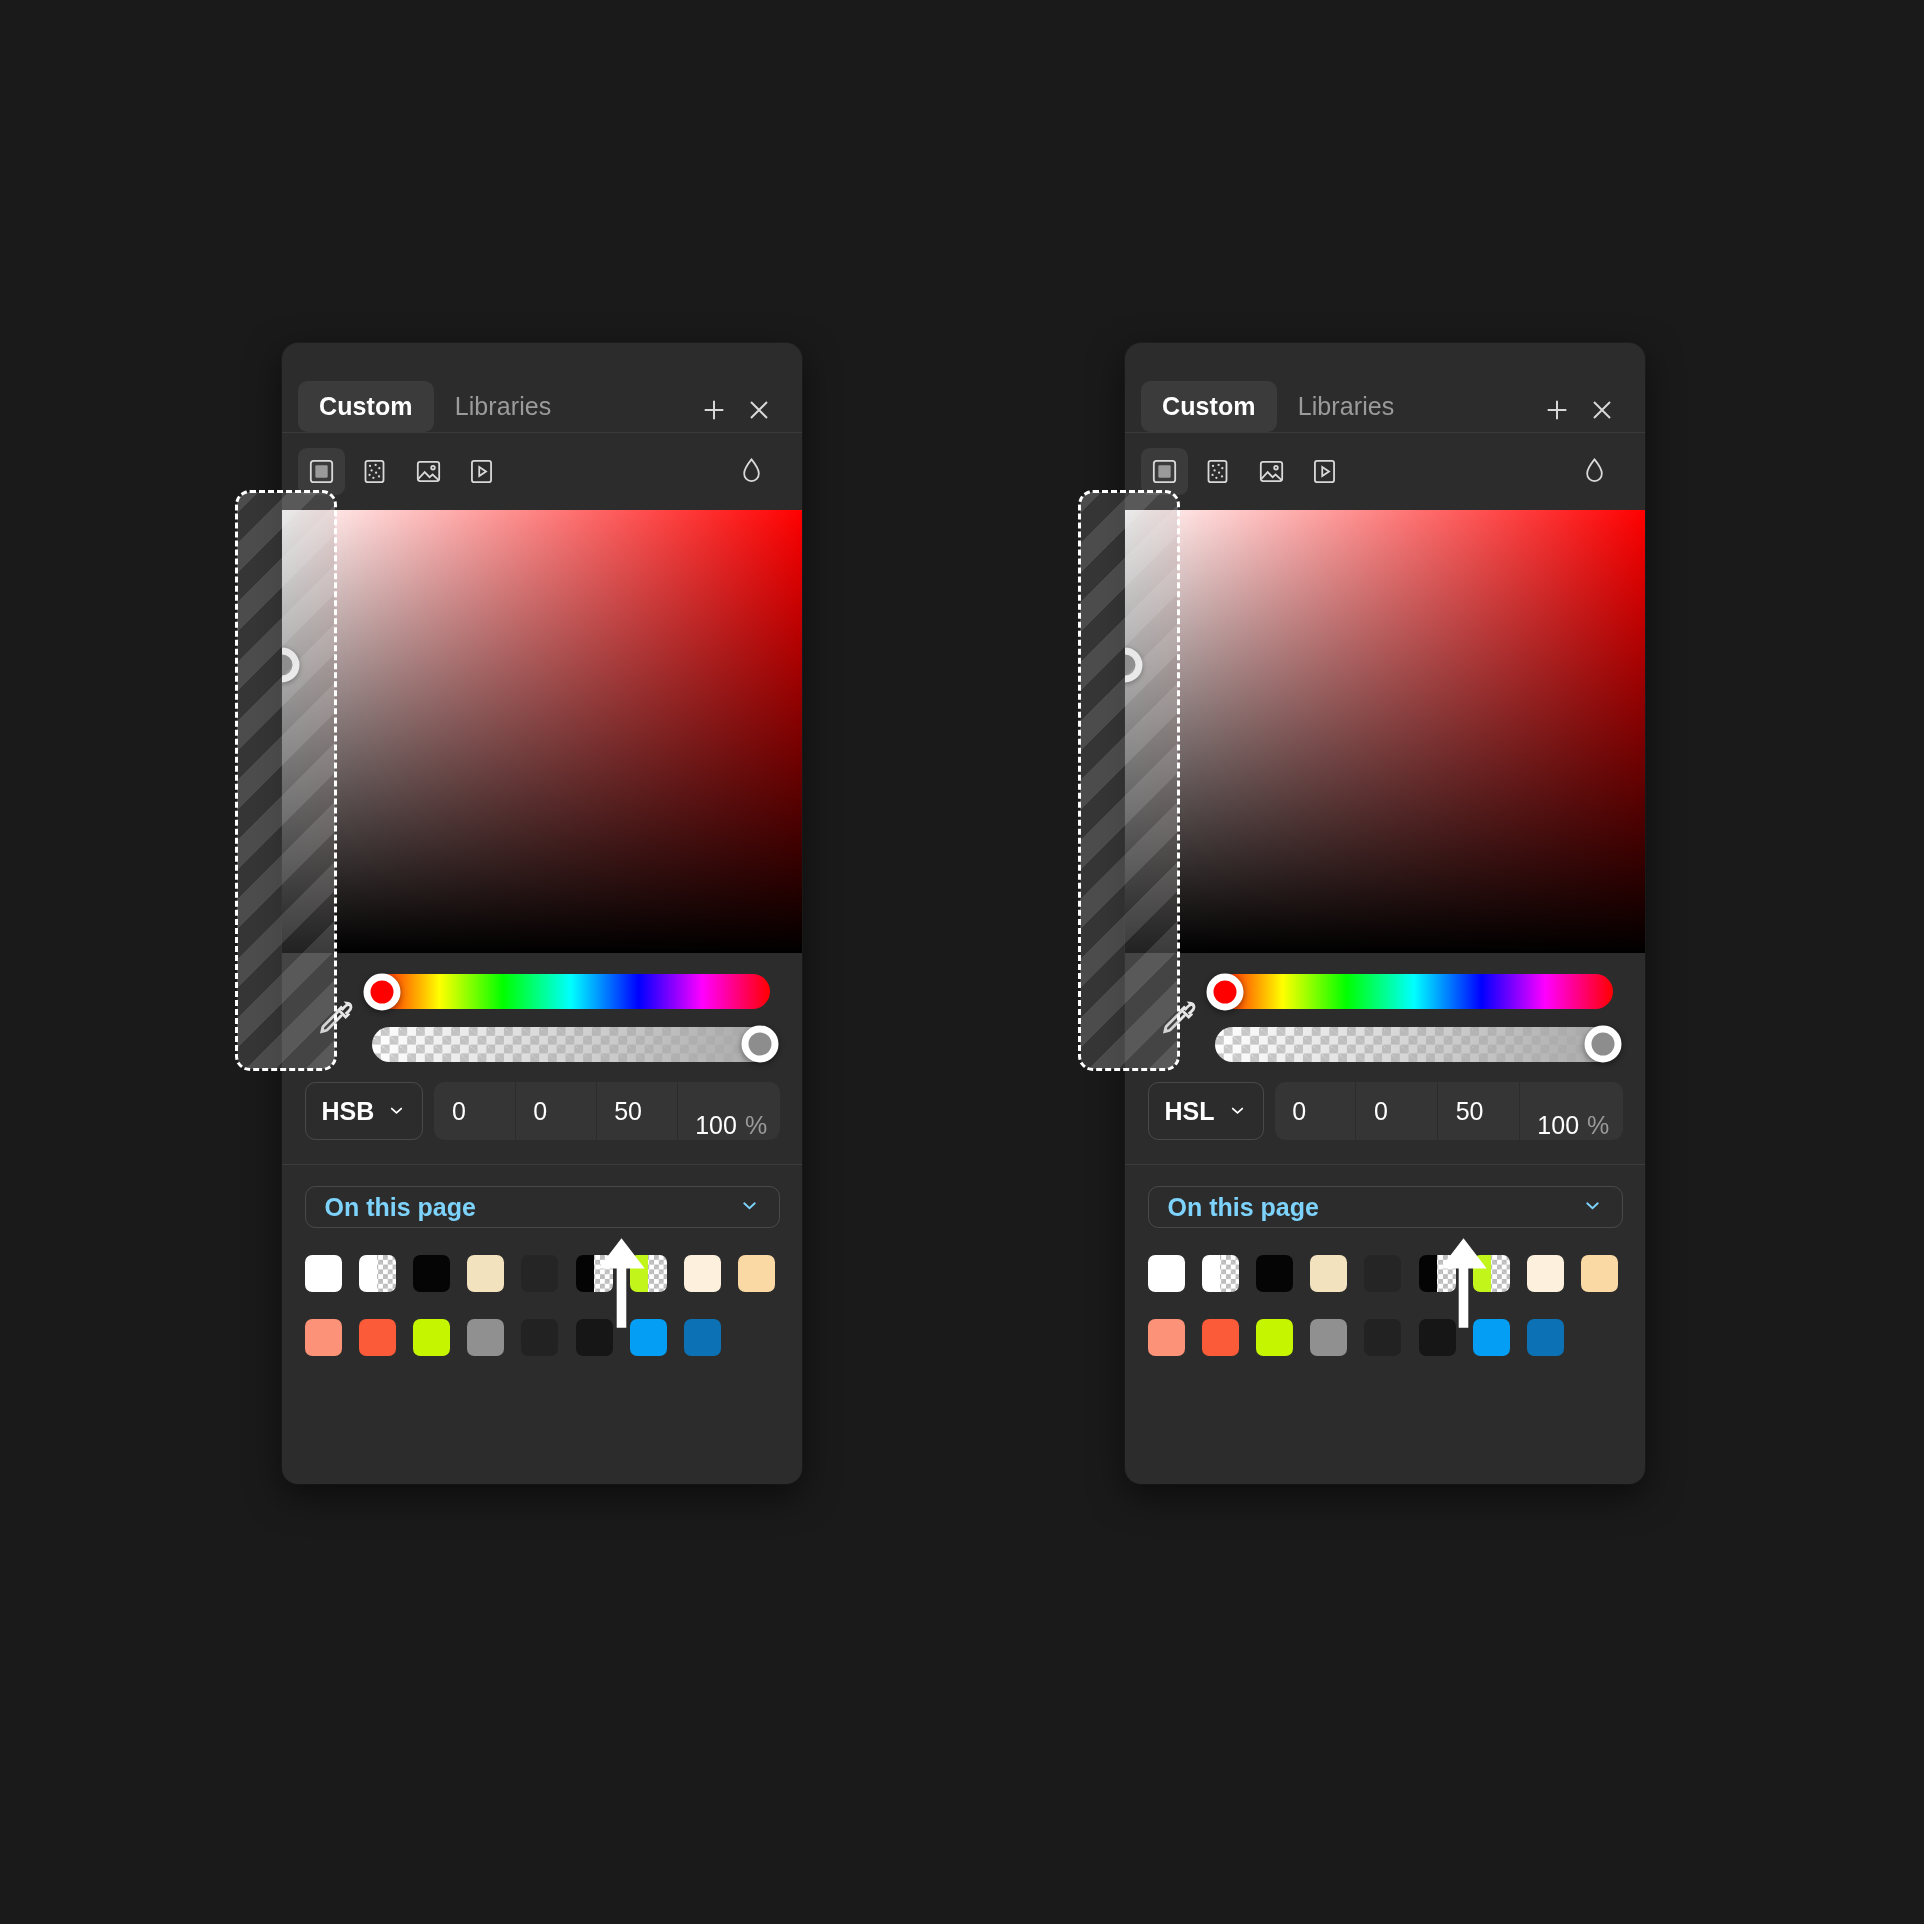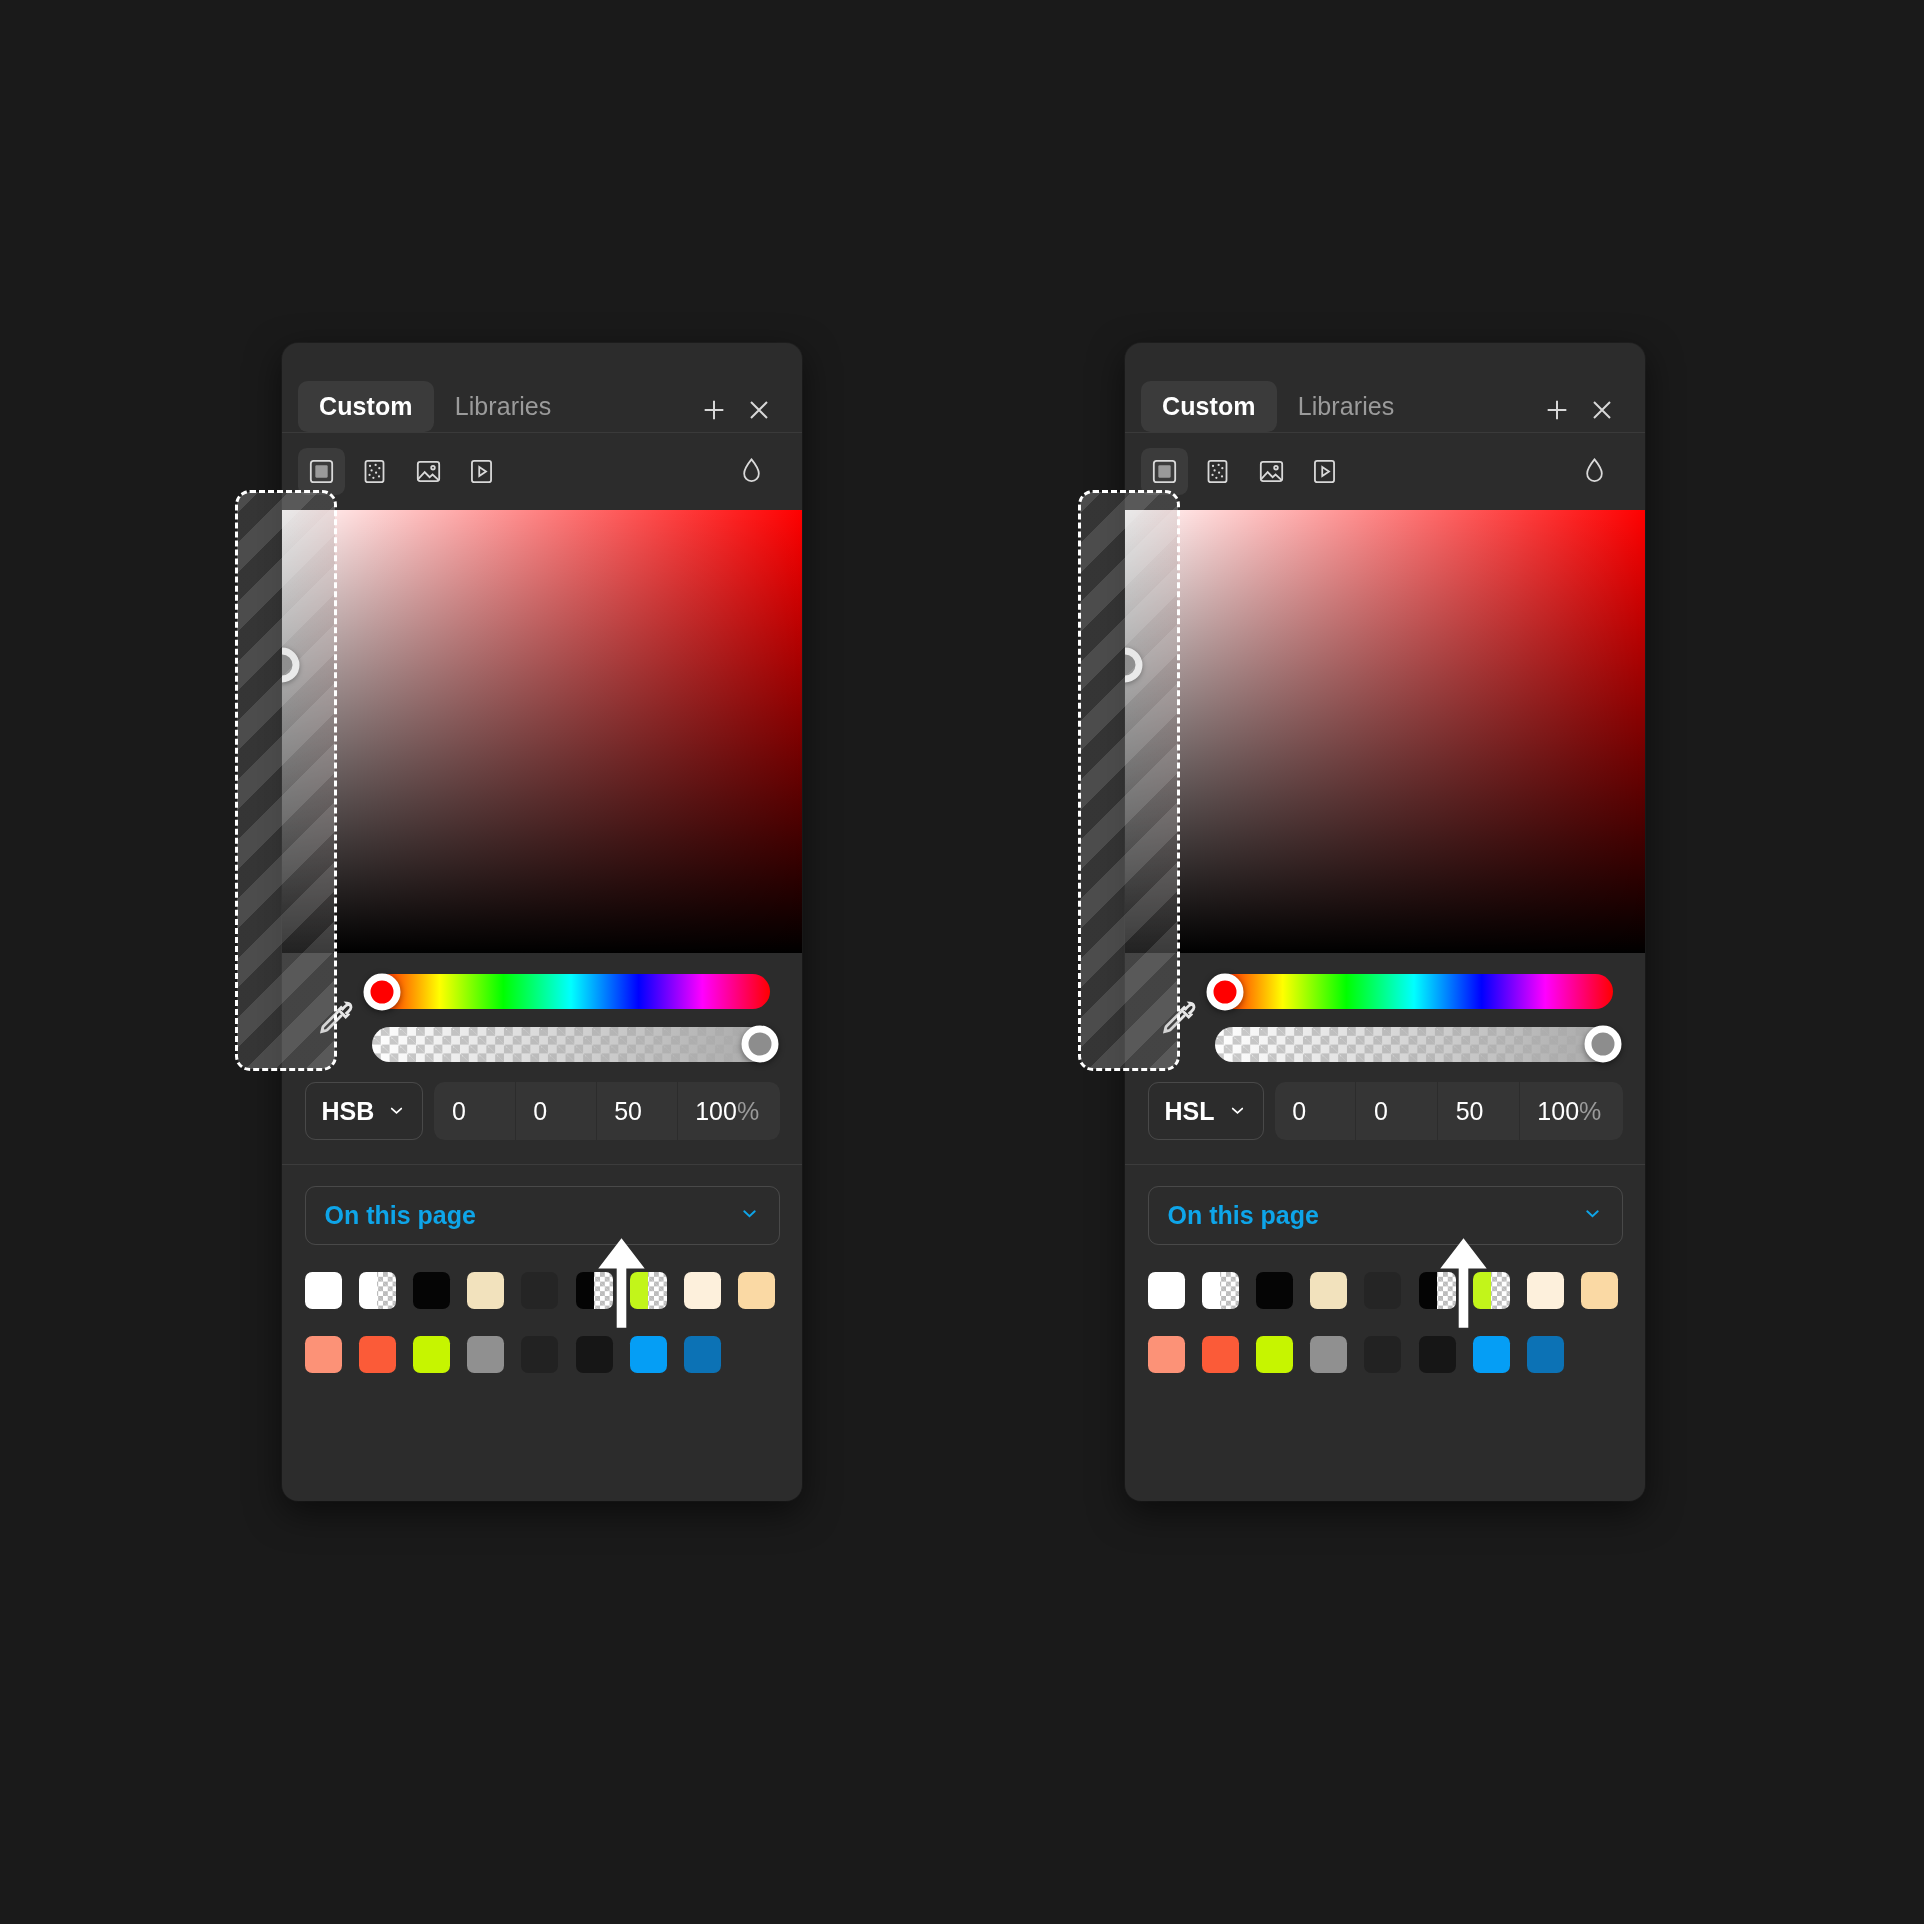--- a/index.html
+++ b/index.html
@@ -156,33 +156,33 @@
   }
   .field {
     flex: 1;
     display: flex; align-items: center;
     padding-left: 17.6px;
     font-size: 25px;
     color: #ffffff;
     border-left: 0.8px solid #2c2c2c;
   }
   .field:first-child { border-left: none; }
-  .field.pct { flex: 1.35; gap: 0; }
+  .field.pct { flex: 1.35; gap: 8px; align-items: flex-end; }
   .pct-sign { color: #9a9a9a; }
 
   
   .panel-divider { height: 0.8px; background: rgba(255,255,255,.08); }
   .page-select-wrap { padding: 21px 22.5px 0 22.5px; }
   .page-select {
-    height: 59px;
+    height: 42px;
     border: 0.8px solid rgba(255,255,255,.14);
     border-radius: 10.4px;
     display: flex; align-items: center;
     padding: 0 19px;
-    color: #0ea5e9;
+    color: #7dd3fc;
     font-size: 25px;
     font-weight: bold;
   }
   .page-select-spacer { flex: 1; }
 
   
   .swatch-grid {
     display: grid;
     grid-template-columns: repeat(9, 1fr);
     gap: 16px 13px;

